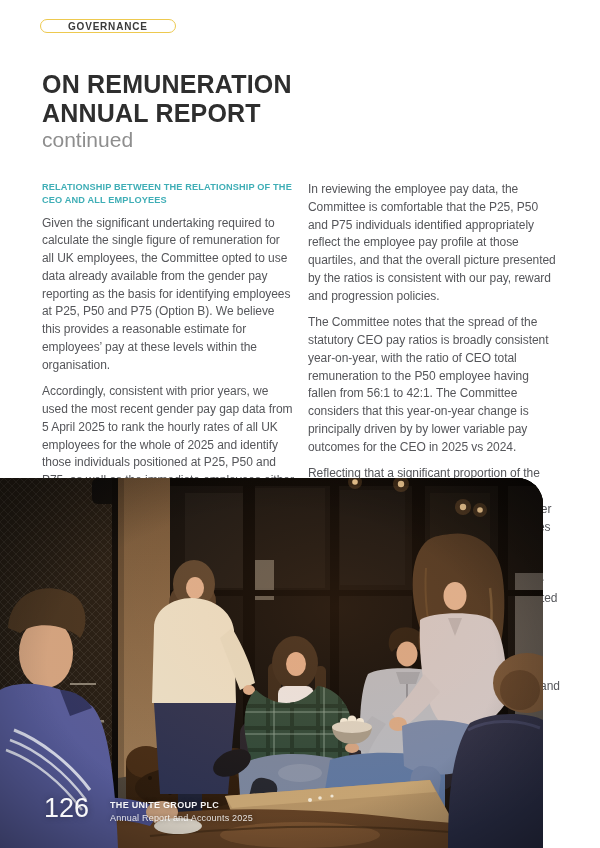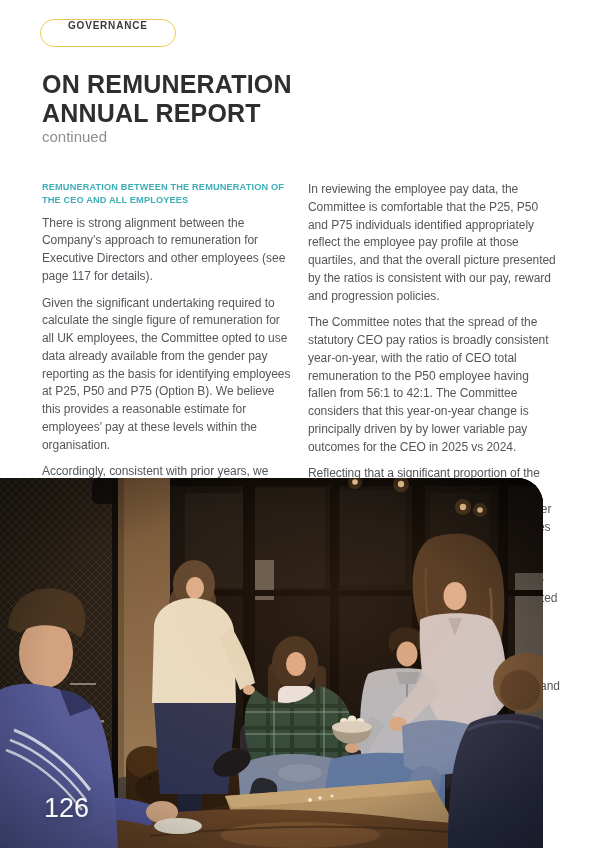--- a/index.html
+++ b/index.html
@@ -2,31 +2,31 @@
 <html><head>
 <meta charset="utf-8">
 <style>
   html,body{margin:0;padding:0;background:#e9e9e9;}
   .page{
     position:relative;width:600px;height:848px;background:#ffffff;
     font-family:"Liberation Sans",sans-serif;overflow:hidden;margin:0 auto;
   }
   
   .badge{
-    position:absolute;left:40px;top:19px;height:28px;box-sizing:border-box;
-    border:1.5px solid #EDC94F;border-radius:16px;display:flex;align-items:flex-start;
+    position:absolute;left:40px;top:19px;height:14px;box-sizing:border-box;
+    border:1.5px solid #EDC94F;border-radius:16px;display:flex;align-items:center;
     padding:0 27px;color:#3A3A3A;font-size:10px;font-weight:700;letter-spacing:.8px;
   }
   
   .title{
     position:absolute;left:42px;top:70px;color:#2E2E2E;font-size:25px;font-weight:700;
     line-height:1.14;letter-spacing:.2px;
   }
   .subtitle{
-    position:absolute;left:42px;top:128px;color:#8E8E8E;font-size:15px;font-weight:400;
+    position:absolute;left:42px;top:128px;color:#8E8E8E;font-size:21px;font-weight:400;
   }
   
   .columns{
     position:absolute;left:42px;top:181px;width:518px;display:flex;gap:14px;
   }
   .col{width:252px;}
   .section-heading{
     color:#3FAEB6;font-size:9.2px;font-weight:700;line-height:1.45;letter-spacing:.15px;
     margin:0 0 7px 0;
   }
@@ -64,22 +64,21 @@
   </div>
 
   <div class="title">
     <div>ON REMUNERATION</div>
     <div>ANNUAL REPORT</div>
   </div>
   <div class="subtitle">continued</div>
 
   <div class="columns">
     <div class="col">
-      <div class="section-heading">REMUNERATION BETWEEN THE REMUNERATION OF THE CEO AND ALL EMPLOYEES</div>
-      <p>There is strong alignment between the Company’s approach to remuneration for Executive Directors and other employees (see page 117 for details).</p>
+      <div class="section-heading">RELATIONSHIP BETWEEN THE RELATIONSHIP OF THE CEO AND ALL EMPLOYEES</div>
       <p>Given the significant undertaking required to calculate the single figure of remuneration for all UK employees, the Committee opted to use data already available from the gender pay reporting as the basis for identifying employees at P25, P50 and P75 (Option B). We believe this provides a reasonable estimate for employees’ pay at these levels within the organisation.</p>
       <p>Accordingly, consistent with prior years, we used the most recent gender pay gap data from 5 April 2025 to rank the hourly rates of all UK employees for the whole of 2025 and identify those individuals positioned at P25, P50 and P75, as well as the immediate employees either side of P25, P50 and P75. Total FTE remuneration for each of these individuals was then calculated to 31 December 2025 on the same basis as used in the single figure table for our CEO. Overtime pay has been included in the calculations (where applicable) recognising that this is a representative part of employee pay at these levels.</p>
     </div>
     <div class="col">
       <p>In reviewing the employee pay data, the Committee is comfortable that the P25, P50 and P75 individuals identified appropriately reflect the employee pay profile at those quartiles, and that the overall picture presented by the ratios is consistent with our pay, reward and progression policies.</p>
       <p>The Committee notes that the spread of the statutory CEO pay ratios is broadly consistent year-on-year, with the ratio of CEO total remuneration to the P50 employee having fallen from 56:1 to 42:1. The Committee considers that this year-on-year change is principally driven by by lower variable pay outcomes for the CEO in 2025 vs 2024.</p>
       <p>Reflecting that a significant proportion of the CEO’s remuneration is linked to Group performance and share price movements over the longer term, and that, as a result, changes in the headline ratios may be volatile, the Committee also reviews ratios for salary and salary plus annual bonus. Participation in the Group’s long-term incentives is currently limited to c.50 senior leaders, with none of the individuals identified as P25, P50 and P75 in this group. On the other hand, the significant majority of our employees are eligible to participate in annual bonus arrangements – and so the Committee considers this ratio,</p>
     </div>
   </div>
 
@@ -271,15 +270,19 @@
         <path d="M60,212 C75,212 88,222 92,230 L70,238 Z" fill="#2f3360"></path>
       </g>
 
       <rect x="0" y="0" width="543" height="370" fill="url(#warmGlow)"></rect>
       <rect x="0" y="0" width="543" height="370" fill="url(#vignette)"></rect>
     </svg>
   </div>
 
   <div class="footer">
     <div class="page-number">126</div>
+    <div class="footer-lines">
+      <div class="footer-company">THE UNITE GROUP PLC</div>
+      <div class="footer-report">Annual Report and Accounts 2025</div>
+    </div>
   </div>
 
 </div>
 
 </body></html>

